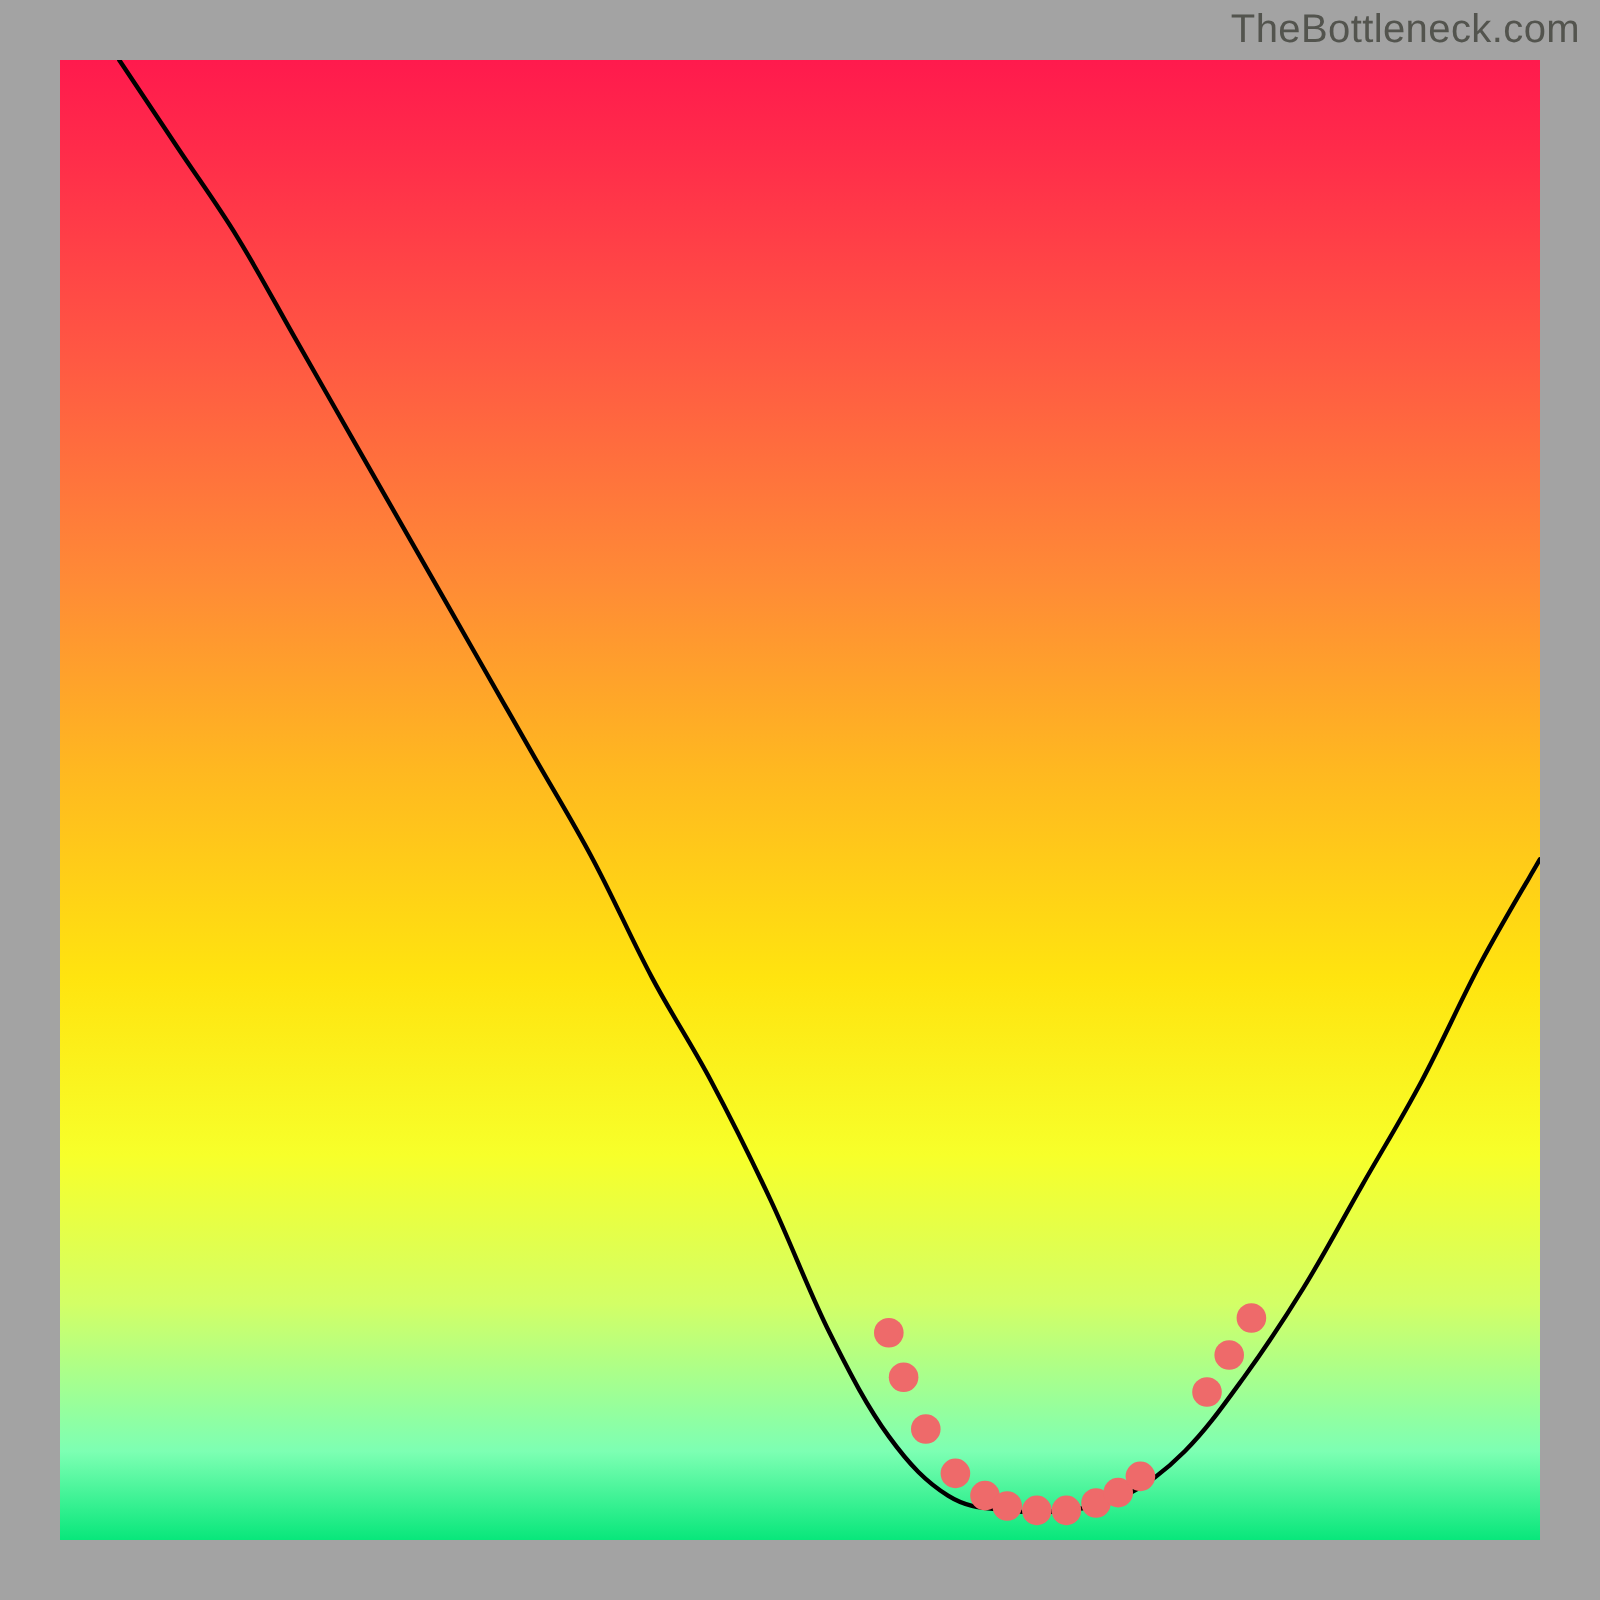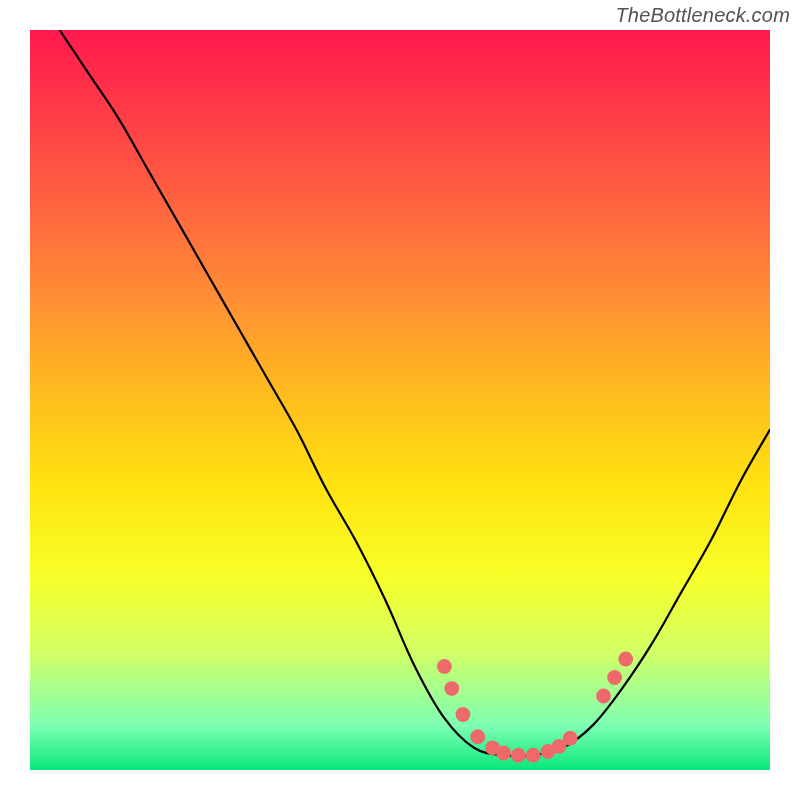--- a/index.html
+++ b/index.html
@@ -9,22 +9,21 @@
     height: 800px;
     background: #000;
     overflow: hidden;
   }
   .frame {
     position: absolute;
     left: 0;
     top: 0;
     width: 800px;
     height: 800px;
-    background: #ffffff;
-    font-style: italic;
+    background: #a3a3a3;
   }
   .plot {
     position: absolute;
     left: 30px;
     top: 30px;
     width: 740px;
     height: 740px;
     
     background: linear-gradient(
       to bottom,

